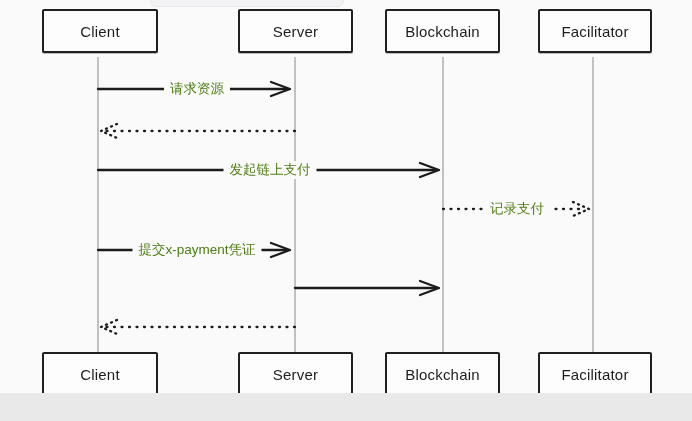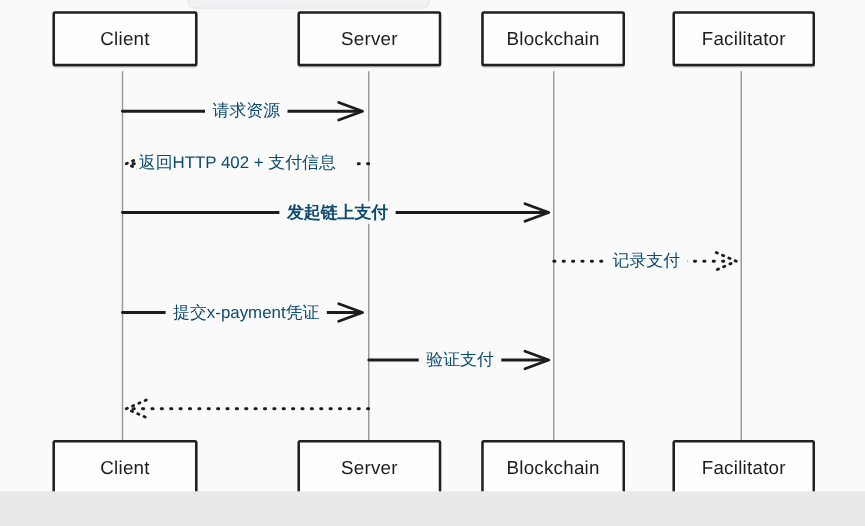--- a/index.html
+++ b/index.html
@@ -29,22 +29,22 @@
     box-sizing:border-box;
     box-shadow:0 1px 0 rgba(0,0,0,.25);
   }
   .msg-label{
     position:absolute;
     transform:translate(-50%,-50%);
     background:#fafafa;
     padding:0 6px;
     font-size:13.5px;
     white-space:nowrap;
-    color:#0c4a6e;
-    text-align:left;
+    color:#4d7c0f;
+    text-align:right;
     line-height:18px;
   }
   .msg-label.wrap{
     white-space:normal;
     width:172px;
     padding:0 2px;
   }
   
   .client-top{left:42px;top:9px;width:116px;}
   .server-top{left:238px;top:9px;width:115px;}
@@ -131,19 +131,17 @@
     <span>Server</span>
   </div>
   <div class="actor-box blockchain-bottom">
     <span>Blockchain</span>
   </div>
   <div class="actor-box facilitator-bottom">
     <span>Facilitator</span>
   </div>
 
   <div class="msg-label" style="left:197px;top:89px;">请求资源</div>
-  <div class="msg-label wrap" style="left:197px;top:130px;">返回HTTP 402 + 支付信息</div>
-  <div class="msg-label" style="left:270px;top:170px;font-weight:bold;">发起链上支付</div>
+  <div class="msg-label" style="left:270px;top:170px;">发起链上支付</div>
   <div class="msg-label" style="left:517px;top:209px;font-family:Liberation Serif, serif;">记录支付</div>
   <div class="msg-label" style="left:197px;top:250px;">提交x-payment凭证</div>
-  <div class="msg-label" style="left:368px;top:288px;">验证支付</div>
 
 </div>
 
 </body></html>

